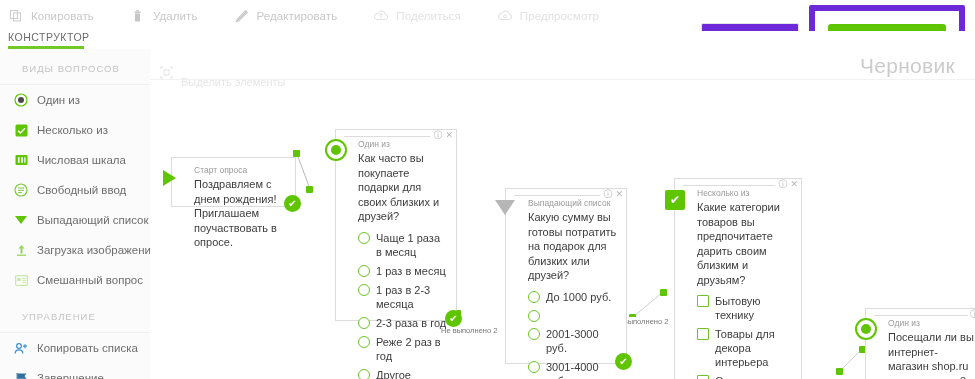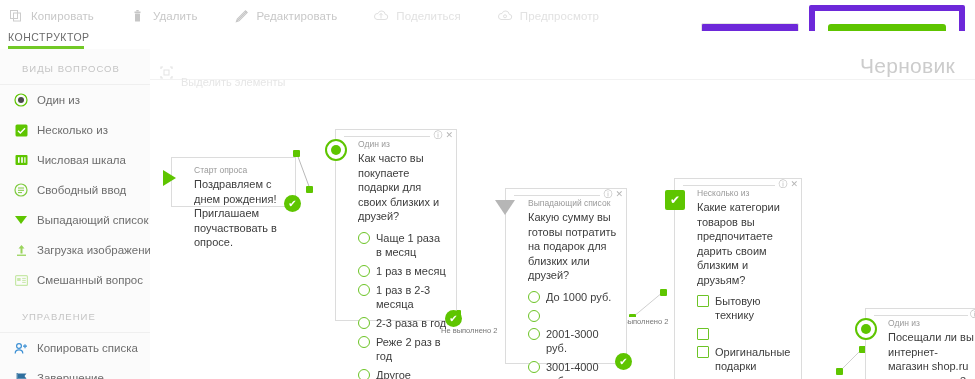--- a/index.html
+++ b/index.html
@@ -412,20 +412,21 @@
       <div class="node-body" style="padding-top:9px;">
         <div class="node-title">Несколько из</div>
         <div class="node-q">Какие категории товаров вы предпочитаете дарить своим близким и друзьям?</div>
         <div class="opts">
           <div class="opt">
               <span class="mark check-m"></span>
               <span class="otxt">Бытовую технику</span>
             </div>
           <div class="opt">
               <span class="mark check-m"></span>
+              <span class="otxt">Товары для декора интерьера</span>
             </div>
           <div class="opt">
               <span class="mark check-m"></span>
               <span class="otxt">Оригинальные подарки</span>
             </div>
 
         </div>
       </div>
     </div>
 

